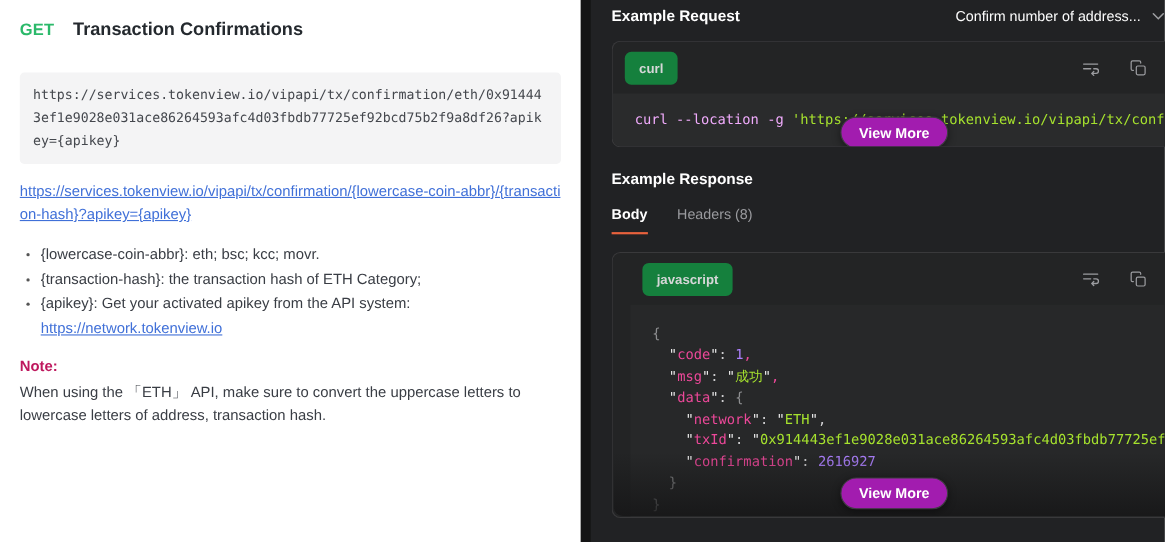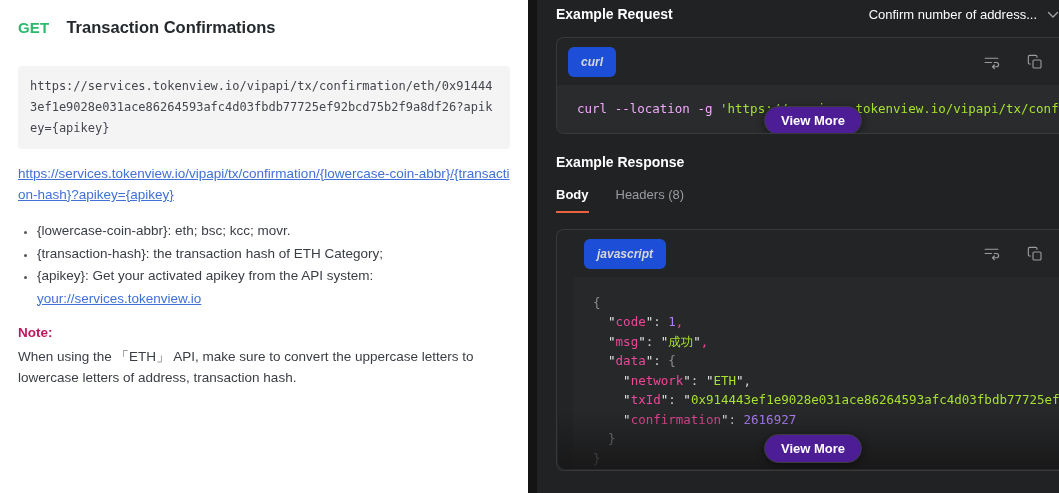--- a/index.html
+++ b/index.html
@@ -33,37 +33,37 @@
   .panel-edge { position:absolute; left:0; top:0; width:9px; height:100%; background:#141415; }
   .rp-content { position:absolute; left:28px; top:0; width:513px; height:100%; }
   .section-header { display:flex; justify-content:space-between; align-items:center; padding-top:6px; padding-right:10px; }
   .section-title { color:#ffffff; font-weight:700; font-size:14px; }
   .endpoint-dropdown { display:flex; align-items:center; gap:10px; color:#fdfdfd; font-size:13px; cursor:pointer; }
   .chevron { color:#9fa0a3; }
 
   .code-block { margin-top:15px; width:513px; border:1px solid #39393b; border-right:none;
     border-radius:8px 0 0 8px; overflow:hidden; background:#232425; position:relative; }
   .cb-header { display:flex; align-items:center; justify-content:space-between; padding:9px 14px 8px 11px; }
-  .lang-chip { background:#1d4ed8; color:#d6d7d8; font-weight:700; font-size:12px; padding:8px 13px; border-radius:6px;font-style:italic; }
+  .lang-chip { background:#15803d; color:#d6d7d8; font-weight:700; font-size:12px; padding:8px 13px; border-radius:6px; }
   .cb-icons { display:flex; align-items:center; gap:27px; padding-right:12px; }
   .cb-icon { color:#9b9ca0; cursor:pointer; display:flex; }
   .cb-code { background:#2a2b2c; padding:14px 0 14px 20px; font-family:"DejaVu Sans Mono", monospace;
     font-size:12.5px; line-height:19.5px; white-space:pre; overflow:hidden; }
   .cb-code.json { background:#272829; padding-top:16px; height:193px; }
 
   
   .tok-c { color:#f0abfc; }
   .tok-s { color:#a6e22e; }
   .tok-k { color:#ec4899; }
   .tok-n { color:#ae81ff; }
   .tok-q { color:#e8e8e8; }
   .tok-p { color:#cfcfd1; }
   .tok-b { color:#8d8e90; }
 
-  .view-more-btn { position:absolute; left:50%; transform:translateX(-50%); background:#4c1d95;
+  .view-more-btn { position:absolute; left:50%; transform:translateX(-50%); background:#a21caf;
     color:#fff; font-size:13px; font-weight:700; padding:6px 16px; border-radius:15px; border:1px solid #3c3d3f;
     cursor:pointer; white-space:nowrap; box-shadow:0 2px 8px rgba(0,0,0,.45); font-family:"Liberation Sans",sans-serif; }
   .view-more-request { top:68px; }
   .view-more-response { bottom:7px; }
   .fade-overlay { position:absolute; left:1px; right:0; bottom:1px; height:58px; border-radius:0 0 0 8px;
     background:linear-gradient(to bottom, rgba(30,30,31,0), rgba(22,22,23,.85)); pointer-events:none; }
 
   .resp-heading { margin-top:20px; }
   .tabs { margin-top:17px; display:flex; gap:27px; }
   .tab { font-size:13px; color:#9a9b9f; padding-bottom:9px; cursor:pointer; border-bottom:2px solid transparent; }
@@ -79,21 +79,21 @@
     <span class="doc-title">Transaction Confirmations</span>
   </div>
 
   <div class="url-block mono">https://services.tokenview.io/vipapi/tx/confirmation/eth/0x914443ef1e9028e031ace86264593afc4d03fbdb77725ef92bcd75b2f9a8df26?apikey={apikey}</div>
 
   <a class="endpoint-link" href="#">https://services.tokenview.io/vipapi/tx/confirmation/{lowercase-coin-abbr}/{transaction-hash}?apikey={apikey}</a>
 
   <ul class="bullet-list" id="bullet-list">
       <li>{lowercase-coin-abbr}: eth; bsc; kcc; movr.</li>
       <li>{transaction-hash}: the transaction hash of ETH Category;</li>
-      <li>{apikey}: Get your activated apikey from the API system: <a class="bullet-link" href="#">your://services.tokenview.io</a></li>
+      <li>{apikey}: Get your activated apikey from the API system: <a class="bullet-link" href="#">https://network.tokenview.io</a></li>
     </ul>
 
   <div class="note-block">
     <span class="note-label">Note:</span>
     <span>When using the 「ETH」 API, make sure to convert the uppercase letters to lowercase letters of address, transaction hash.</span>
   </div>
 
   <div class="params-heading">PARAMS</div>
 
   <div id="params-rows">

